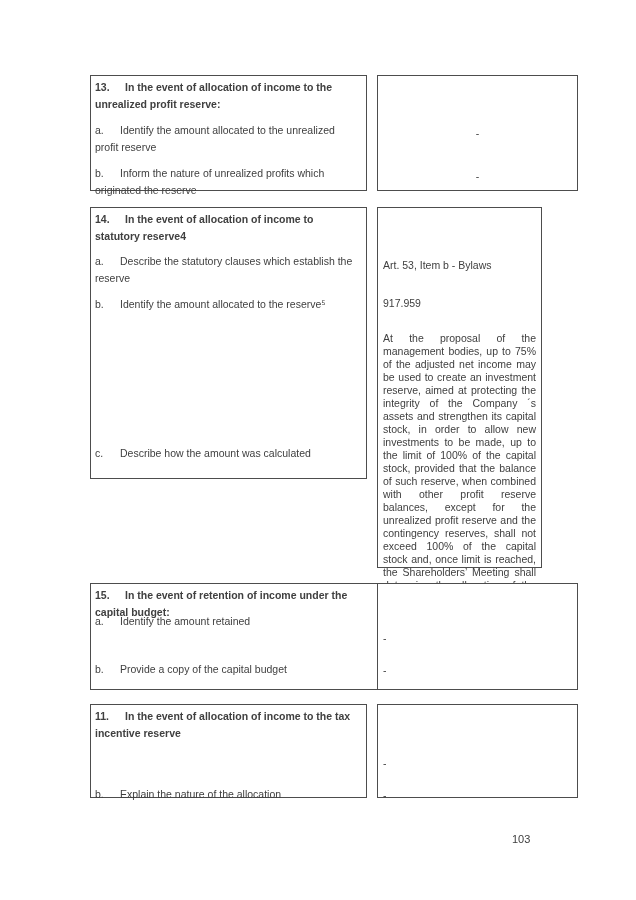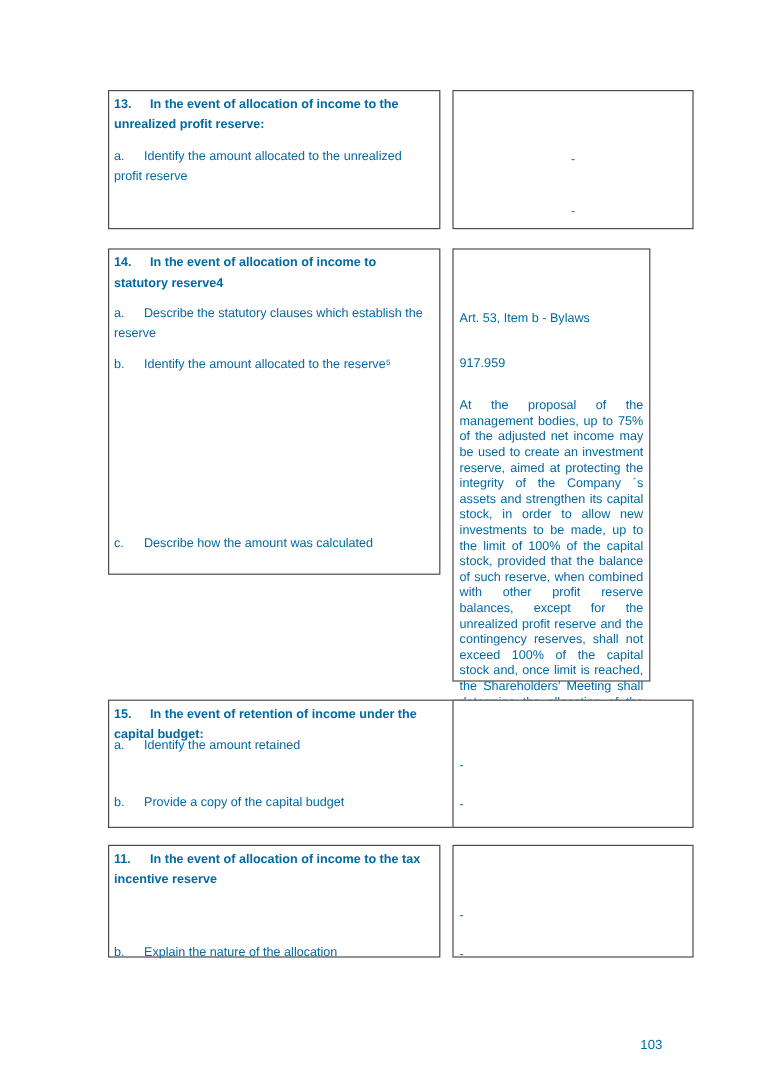--- a/index.html
+++ b/index.html
@@ -1,21 +1,21 @@
 <!DOCTYPE html>
 <html><head>
 <meta charset="utf-8">
 <style>
   html,body{margin:0;padding:0;background:#ffffff;}
   .page{
     position:relative;
     width:636px;height:900px;
     background:#ffffff;
     font-family:"Liberation Sans","DejaVu Sans",sans-serif;
-    color:#0369a1;
+    color:#404040;
     overflow:hidden;
   }
   .box{
     position:absolute;
     border:1px solid #4d4d4d;
     background:#ffffff;
     box-sizing:border-box;
   }
   
   .t13-left{left:90px;top:75px;width:277px;height:116px;}
@@ -41,34 +41,37 @@
   .ans{
     position:absolute;left:5px;right:5px;
     font-size:10.5px;line-height:13px;
   }
   .center{text-align:center;}
   .rightal{text-align:left;}
   .para{text-align:justify;}
 
   .page-number{
     position:absolute;left:512px;top:833px;width:40px;
-    text-align:right;font-size:11px;margin-top:32px;
+    text-align:left;font-size:11px;
   }
 </style>
 </head>
 <body>
 
 <div class="page">
 
   <div class="box t13-left">
     <div class="row title" style="top:3px">
       <span class="num">13.</span><span>In the event of allocation of income to the unrealized profit reserve:</span>
     </div>
     <div class="row" style="top:46px">
       <span class="letter">a.</span><span>Identify the amount allocated to the unrealized profit reserve</span>
+    </div>
+    <div class="row" style="top:89px">
+      <span class="letter">b.</span><span>Inform the nature of unrealized profits which originated the reserve</span>
     </div>
   </div>
   <div class="box t13-right">
     <div class="ans center" style="top:51px">-</div>
     <div class="ans center" style="top:94px">-</div>
   </div>
 
   <div class="box t14-left">
     <div class="row title" style="top:3px">
       <span class="num">14.</span><span>In the event of allocation of income to statutory reserve4</span>

